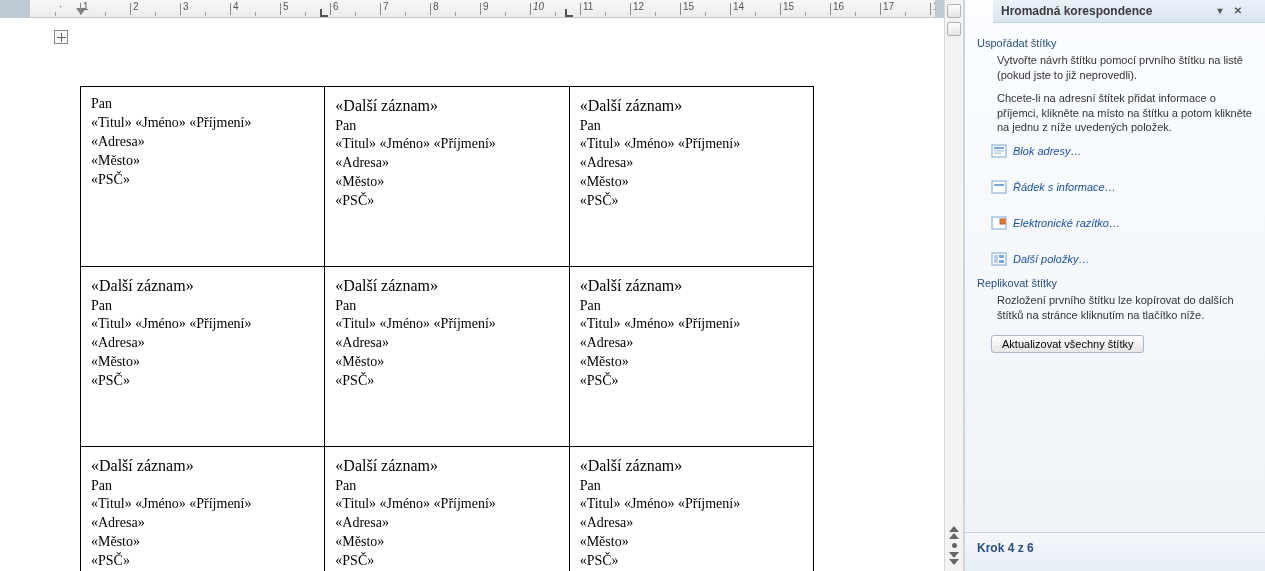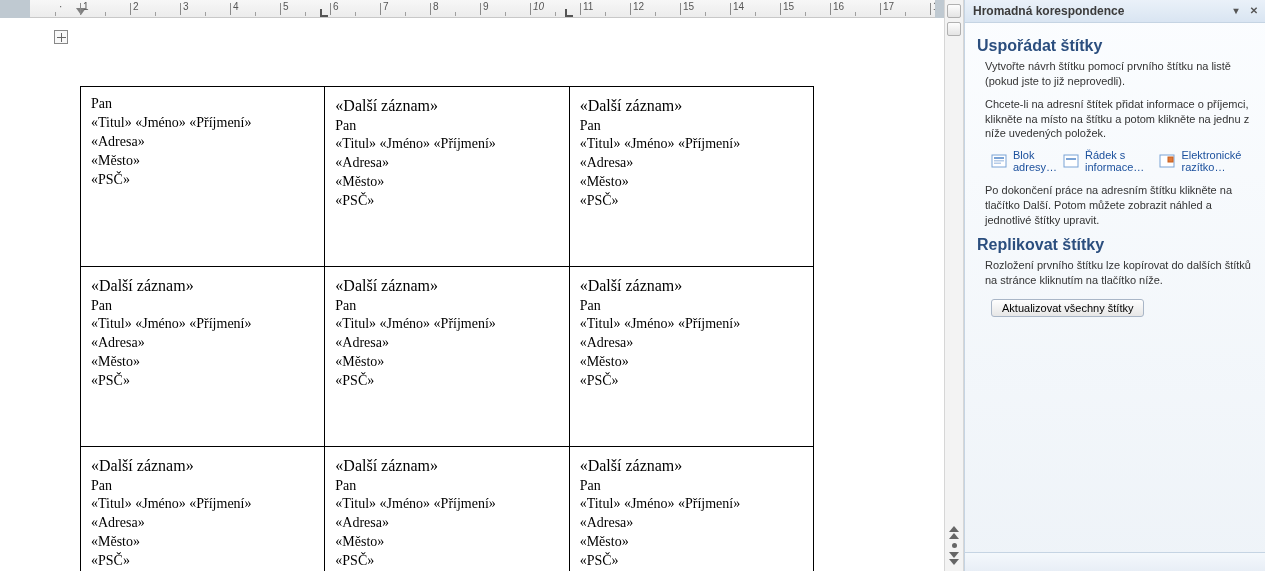--- a/index.html
+++ b/index.html
@@ -171,55 +171,57 @@
     flex-direction:column;
     font-size:11px;
     color:#000;
   }
   .tp-header {
     display:flex;
     align-items:center;
     height:22px;
     background: linear-gradient(#eaf1f9,#d9e5f2);
     border-bottom:1px solid #c5d4e3;
-    padding:0 4px 0 8px;
+    padding:0 20px 0 8px;
     font-weight:bold;
     color:#3b3b3b;
     font-size:12px;
+    margin-left:28px;
   }
   .tp-header .title { flex:1; }
   .tp-header .tp-btn {
     width:14px;height:14px;
     margin-left:4px;
     display:flex;align-items:center;justify-content:center;
     color:#555;
     font-size:10px;
     line-height:1;
   }
   .tp-body {
     flex:1;
     padding:10px 12px 6px 12px;
     overflow:auto;
   }
   .tp-h {
-    font-weight:bold;
+    font-weight:normal;
     color:#2b4e7e;
-    font-size:16px;
+    font-size:11px;
     margin:4px 0 4px 0;
   }
   .tp-p {
-    margin:4px 0 8px 8px;
+    margin:4px 0 8px 20px;
     color:#333;
     line-height:1.35;
   }
   .tp-links {
     margin:6px 0 10px 14px;
     display:flex;
-    flex-direction:row;
-    gap:6px;
+    flex-direction:column;
+    gap:20px;
+    font-style:italic;
   }
   .tp-link {
     display:flex;
     align-items:center;
     gap:6px;
     color:#1a4f9c;
     cursor:pointer;
   }
   .tp-link .ic {
     width:16px;height:16px;
@@ -519,24 +521,35 @@
         </div>
         <div class="tp-link">
           <span class="ic">
             <svg width="16" height="16">
                 <rect x="1" y="2" width="14" height="12" fill="#fff" stroke="#7aa3d6"></rect>
                 <rect x="9" y="4" width="5" height="5" fill="#e07a3a" stroke="#c85f1d"></rect>
               </svg>
           </span>
           <span>Elektronické razítko…</span>
         </div>
+        <div class="tp-link">
+          <span class="ic">
+            <svg width="16" height="16">
+                <rect x="1" y="2" width="14" height="12" fill="#fff" stroke="#7aa3d6"></rect>
+                <rect x="3" y="4" width="4" height="8" fill="#b6cce8"></rect>
+                <rect x="8" y="4" width="5" height="3" fill="#7aa3d6"></rect>
+                <rect x="8" y="9" width="5" height="3" fill="#7aa3d6"></rect>
+              </svg>
+          </span>
+          <span>Další položky…</span>
+        </div>
       </div>
 
-      <div class="tp-p">Po dokončení práce na adresním štítku klikněte na tlačítko Další. Potom můžete zobrazit náhled a jednotlivé štítky upravit.</div>
 
       <div class="tp-h">Replikovat štítky</div>
       <div class="tp-p">Rozložení prvního štítku lze kopírovat do dalších štítků na stránce kliknutím na tlačítko níže.</div>
       <div class="tp-btnbox">Aktualizovat všechny štítky</div>
     </div>
     <div class="tp-footer">
+      <div class="tp-step">Krok 4 z 6</div>
     </div>
   </div>
 </div>
 
 </body></html>

